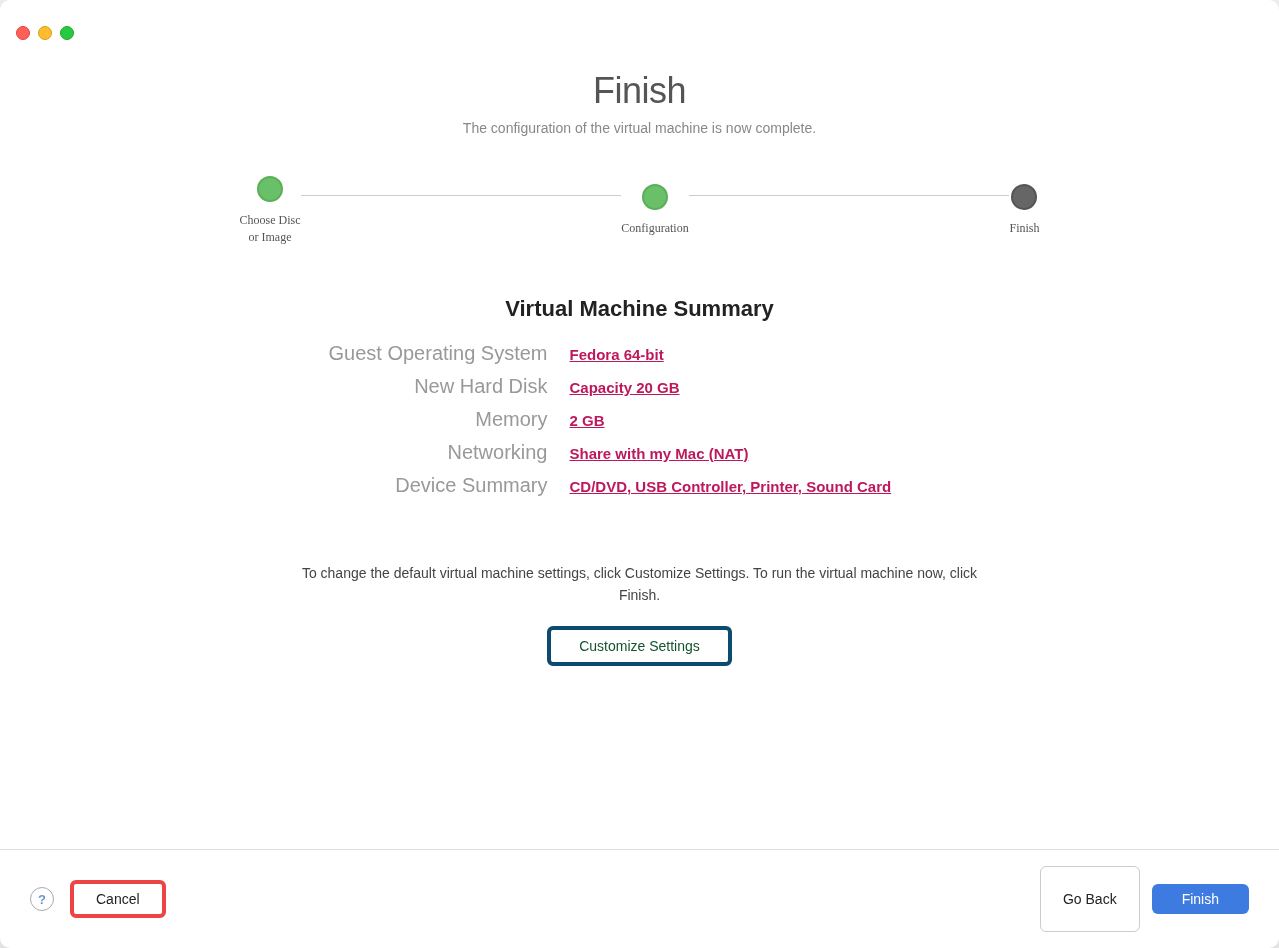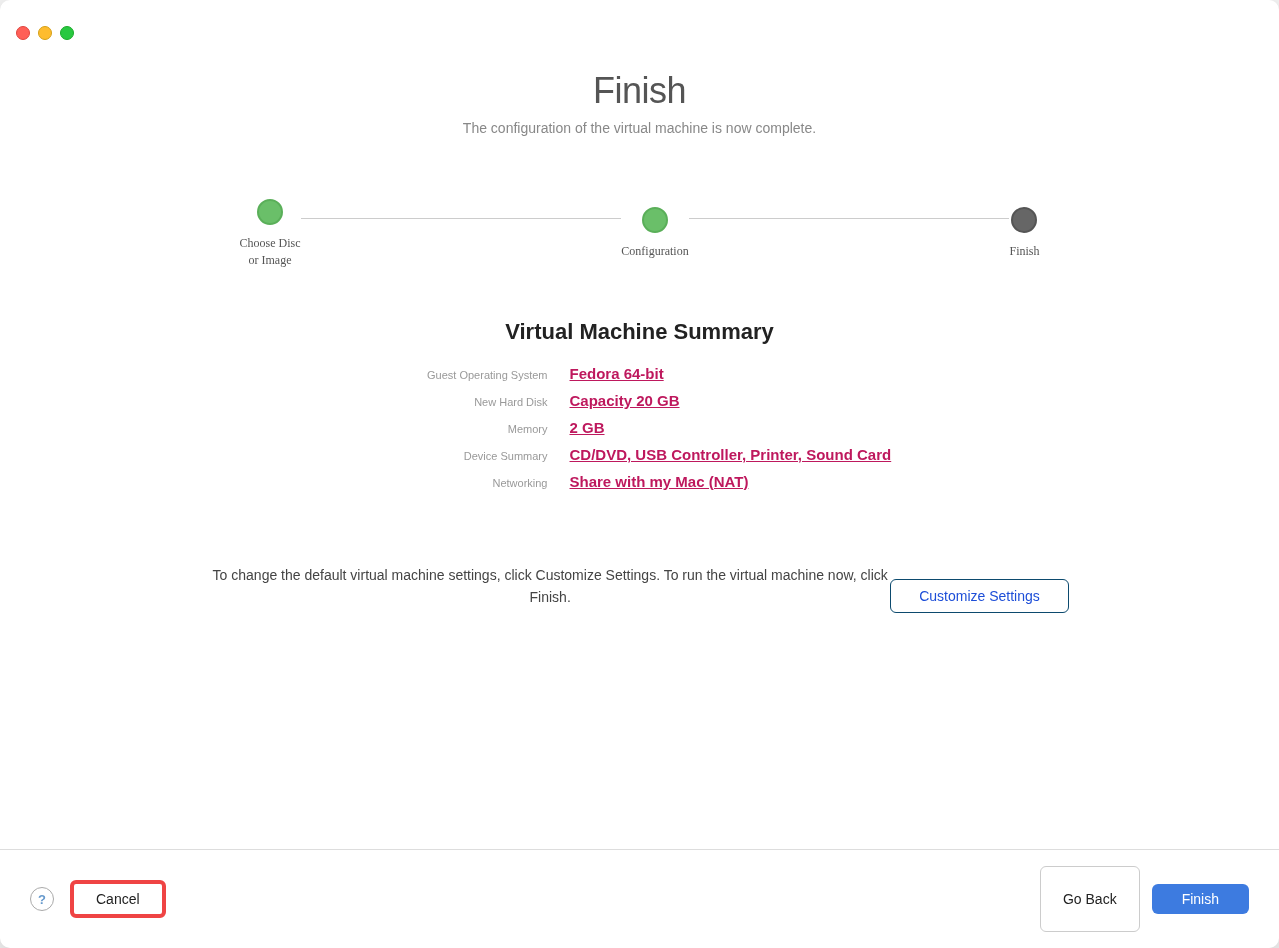--- a/index.html
+++ b/index.html
@@ -78,21 +78,21 @@
       font-size: 36px;
       font-weight: 300;
       color: #555555;
       margin-bottom: 8px;
       letter-spacing: -0.5px;
     }
 
     .page-subtitle {
       font-size: 14px;
       color: #888888;
-      margin-bottom: 63px;
+      margin-bottom: 40px;
     }
 
     
     .stepper {
       display: flex;
       align-items: center;
       justify-content: center;
       width: 100%;
       max-width: 800px;
       margin-bottom: 50px;
@@ -164,21 +164,21 @@
     }
 
     .summary-row {
       display: flex;
       justify-content: center;
       margin-bottom: 10px;
       align-items: baseline;
     }
 
     .summary-label {
-      font-size: 11px;
+      font-size: 20px;
       color: #999999;
       text-align: right;
       width: 280px;
       padding-right: 22px;
       flex-shrink: 0;
     }
 
     .summary-value {
       font-size: 15px;
       color: #be185d;
@@ -193,24 +193,24 @@
       color: #444444;
       text-align: center;
       max-width: 680px;
       line-height: 1.6;
       margin-bottom: 20px;
     }
 
     .customize-btn {
       padding: 8px 28px;
       background: #ffffff;
-      border: 1px solid #0c4a6e;
+      border: 4px solid #0c4a6e;
       border-radius: 6px;
       font-size: 14px;
-      color: #1d4ed8;
+      color: #14532d;
       cursor: pointer;
       font-family: inherit;
     }
 
     
     .footer {
       display: flex;
       align-items: center;
       padding: 16px 30px;
       border-top: 1px solid #dddddd;
@@ -276,22 +276,23 @@
       border-radius: 6px;
       font-size: 14px;
       color: #ffffff;
       cursor: pointer;
       font-family: inherit;
       font-weight: 500;
     }
 
     .customize-section {
       display: flex;
-      align-items: center;
-      margin-top: 24px;
+      flex-direction: column;
+      align-items: center;
+      margin-top: 15px;
     }
   </style>
 </head>
 <body>
 
 <div class="window">
 
   <div class="title-bar">
     <div class="traffic-lights">
       <div class="traffic-light close"></div>
@@ -335,26 +336,26 @@
         </div>
         <div class="summary-row">
           <span class="summary-label">New Hard Disk</span>
           <span class="summary-value">Capacity 20 GB</span>
         </div>
         <div class="summary-row">
           <span class="summary-label">Memory</span>
           <span class="summary-value">2 GB</span>
         </div>
         <div class="summary-row">
+          <span class="summary-label">Networking</span>
+          <span class="summary-value">Share with my Mac (NAT)</span>
+        </div>
+        <div class="summary-row">
           <span class="summary-label">Device Summary</span>
           <span class="summary-value">CD/DVD, USB Controller, Printer, Sound Card</span>
-        </div>
-        <div class="summary-row">
-          <span class="summary-label">Networking</span>
-          <span class="summary-value">Share with my Mac (NAT)</span>
         </div>
       </div>
     </div>
 
     <div class="customize-section">
       <p class="info-text">To change the default virtual machine settings, click Customize Settings. To run the virtual machine now, click Finish.</p>
       <button class="customize-btn">Customize Settings</button>
     </div>
   </div>
 

